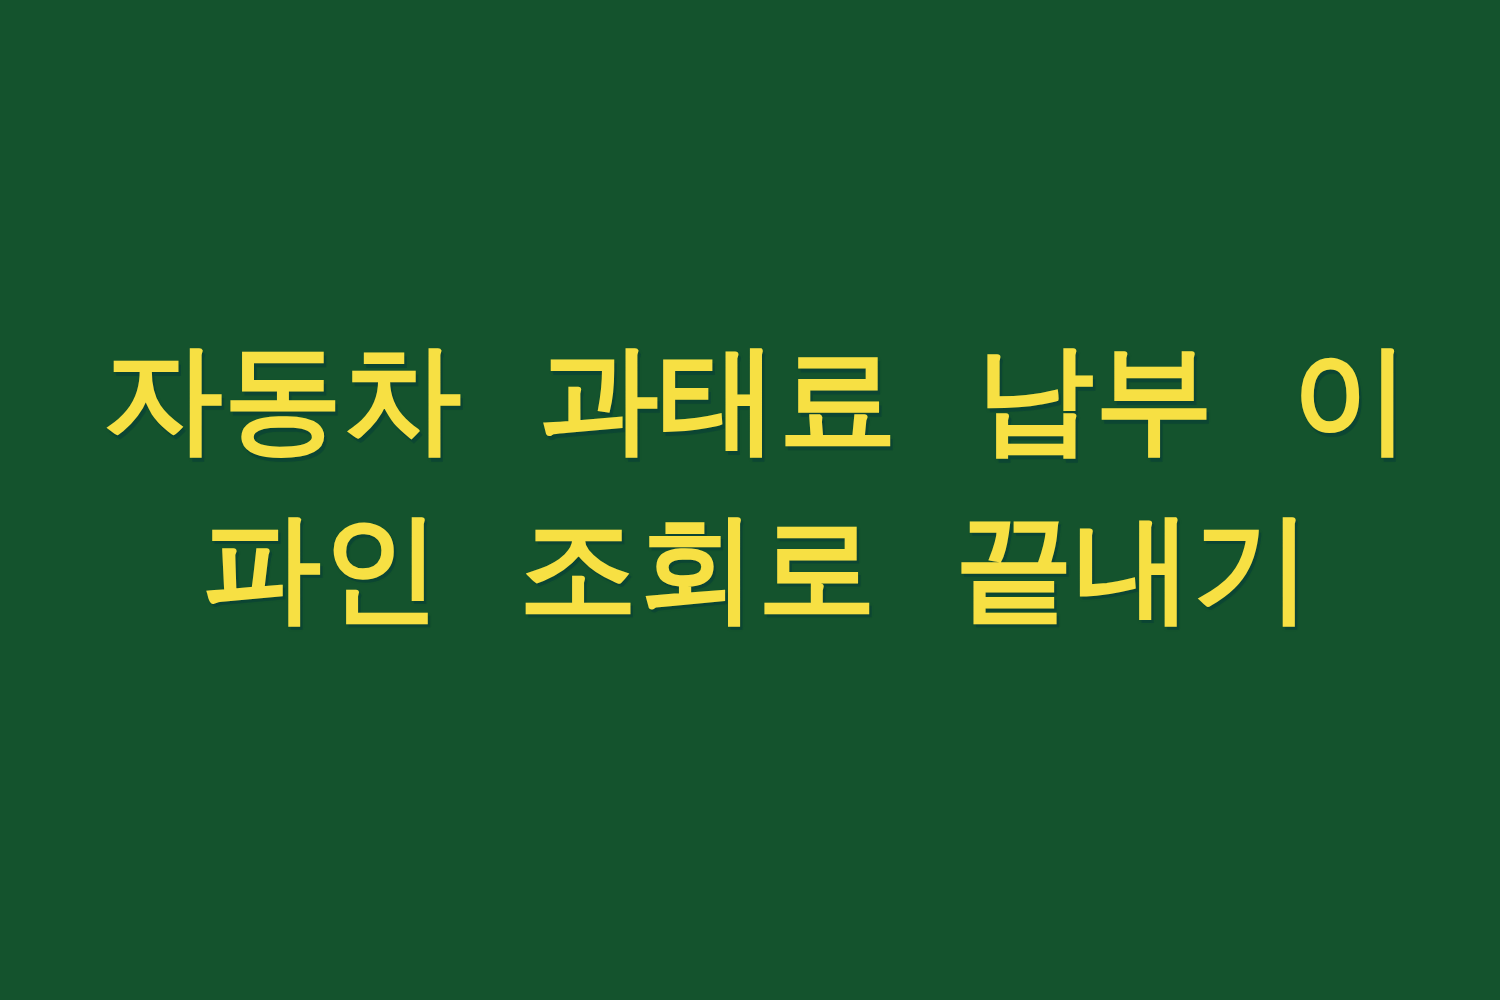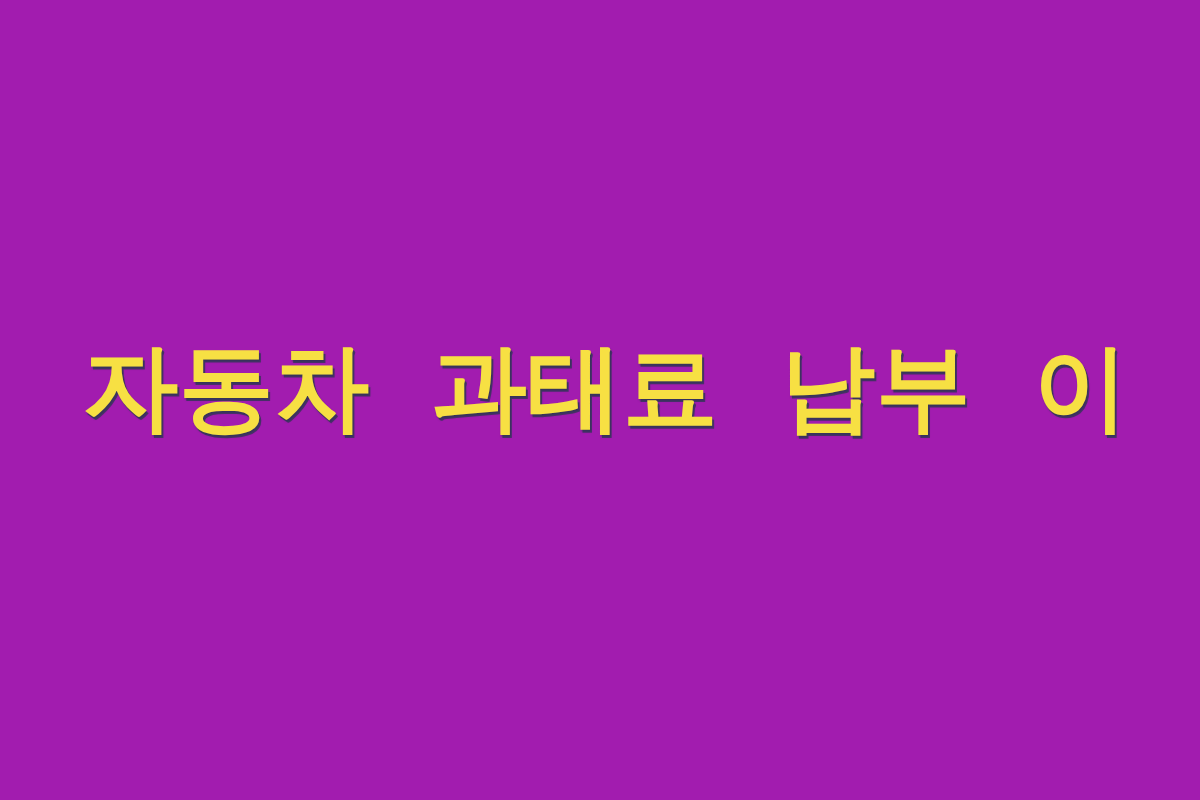--- a/index.html
+++ b/index.html
@@ -53,22 +53,23 @@
   }
 
   
   .headline-line + .headline-line {
     margin-top: 2px;
   }
 </style>
 </head>
 <body>
 
-<div id="banner" style="background-color: #a21caf; width: 1200px; height: 800px; padding-left: 12px;">
+<div id="banner" style="background-color: #14532d; width: 1200px; height: 800px; padding-left: 12px;">
 
   <div id="headline">
 
     <span class="headline-line" style="color: rgb(247, 224, 67);">자동차 과태료 납부 이</span>
 
+    <span class="headline-line" style="color: rgb(247, 224, 67);">파인 조회로 끝내기</span>
 
   </div>
 
 </div>
 
 </body></html>

